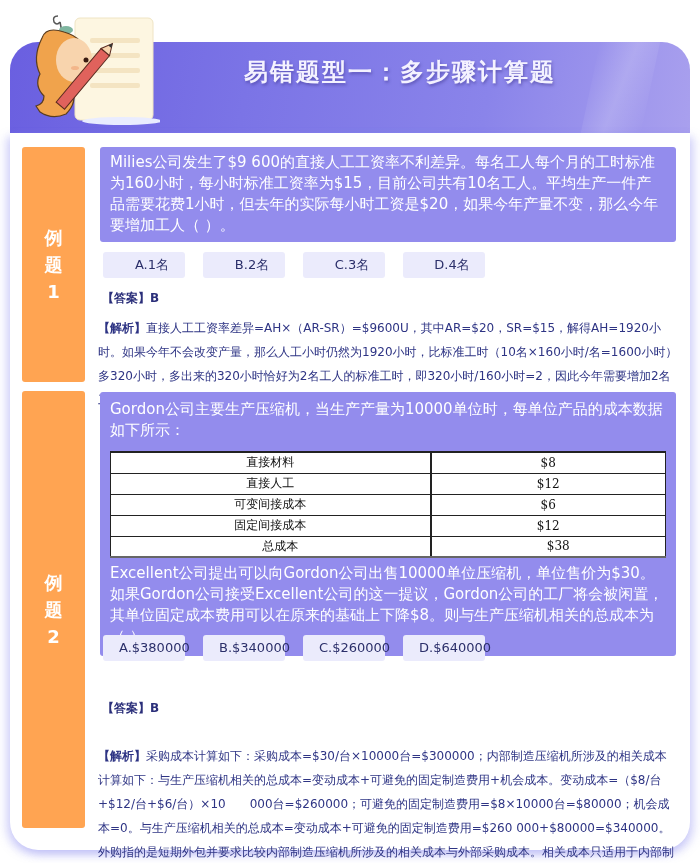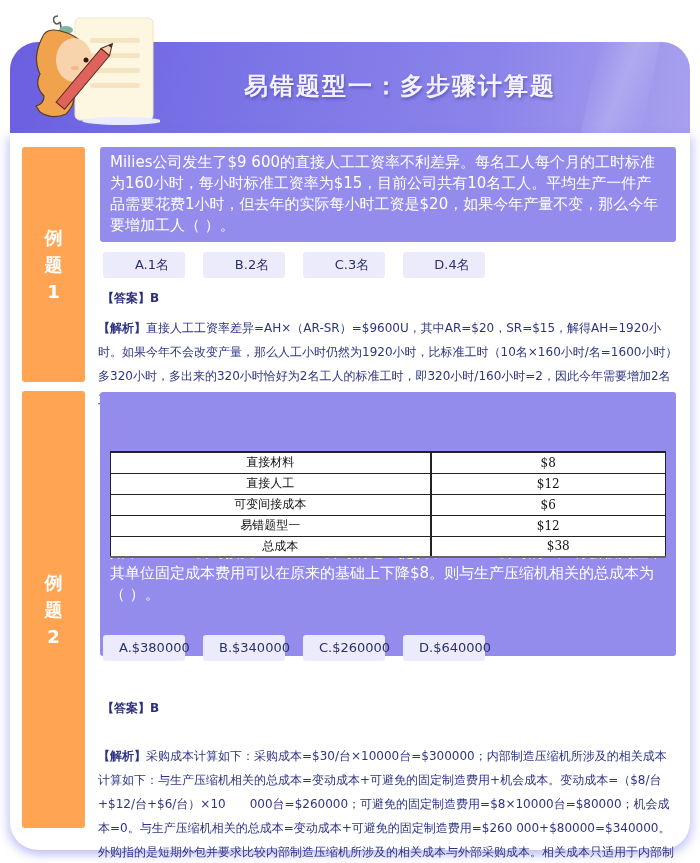--- a/index.html
+++ b/index.html
@@ -11,21 +11,21 @@
     border-radius: 28px 28px 0 0;
     background: linear-gradient(100deg, #6a5fe0 0%, #7b74e6 35%, #8a84ea 70%, #a9a0ee 100%);
     overflow: hidden;
   }
   .header-band::after {
     content: ""; position: absolute; right: 40px; top: 0; width: 60px; height: 100%;
     background: linear-gradient(100deg, rgba(255,255,255,0) 0%, rgba(255,255,255,0.18) 50%, rgba(255,255,255,0) 100%);
     transform: skewX(-12deg);
   }
   .header-title {
-    position: absolute; left: 244px; top: 70px; color: #f4f2ff;
+    position: absolute; left: 244px; top: 56px; color: #f4f2ff;
     font-size: 24px; font-weight: bold; letter-spacing: 2px;
     text-shadow: 1px 2px 3px rgba(60,50,140,0.5);
   }
 
   
   .mascot { position: absolute; left: 30px; top: 8px; width: 130px; height: 118px; }
 
   .card {
     position: absolute; left: 10px; top: 133px; width: 680px; height: 717px;
     background: #ffffff; border-radius: 0 0 28px 28px;
@@ -117,39 +117,40 @@
 </div>
 <div class="answer a1">【答案】B</div>
 <div class="analysis an1"><span class="tag">【解析】</span><span>直接人工工资率差异=AH×（AR-SR）=$9600U，其中AR=$20，SR=$15，解得AH=1920小时。如果今年不会改变产量，那么人工小时仍然为1920小时，比标准工时（10名×160小时/名=1600小时）多320小时，多出来的320小时恰好为2名工人的标准工时，即320小时/160小时=2，因此今年需要增加2名工人。</span></div>
 
 <div class="side-tab t2">
   <span>例</span>
   <span>题</span>
   <span>2</span>
 </div>
 <div class="qbox q2">
+  <div>Gordon公司主要生产压缩机，当生产产量为10000单位时，每单位产品的成本数据如下所示：</div>
   <div style="height:122px"></div>
   <div>Excellent公司提出可以向Gordon公司出售10000单位压缩机，单位售价为$30。如果Gordon公司接受Excellent公司的这一提议，Gordon公司的工厂将会被闲置，其单位固定成本费用可以在原来的基础上下降$8。则与生产压缩机相关的总成本为（ ）。</div>
 </div>
 <table class="cost">
   <tbody>
       <tr>
         <td>直接材料</td>
         <td>$8</td>
       </tr>
   <tr>
         <td>直接人工</td>
         <td>$12</td>
       </tr>
   <tr>
         <td>可变间接成本</td>
         <td>$6</td>
       </tr>
   <tr>
-        <td>易错题型一</td>
+        <td>固定间接成本</td>
         <td>$12</td>
       </tr>
   <tr>
         <td>总成本</td>
         <td>$38</td>
       </tr>
 </tbody>
   </table>
 <div class="opts o2">
   <div class="opt">A.$380000</div>

